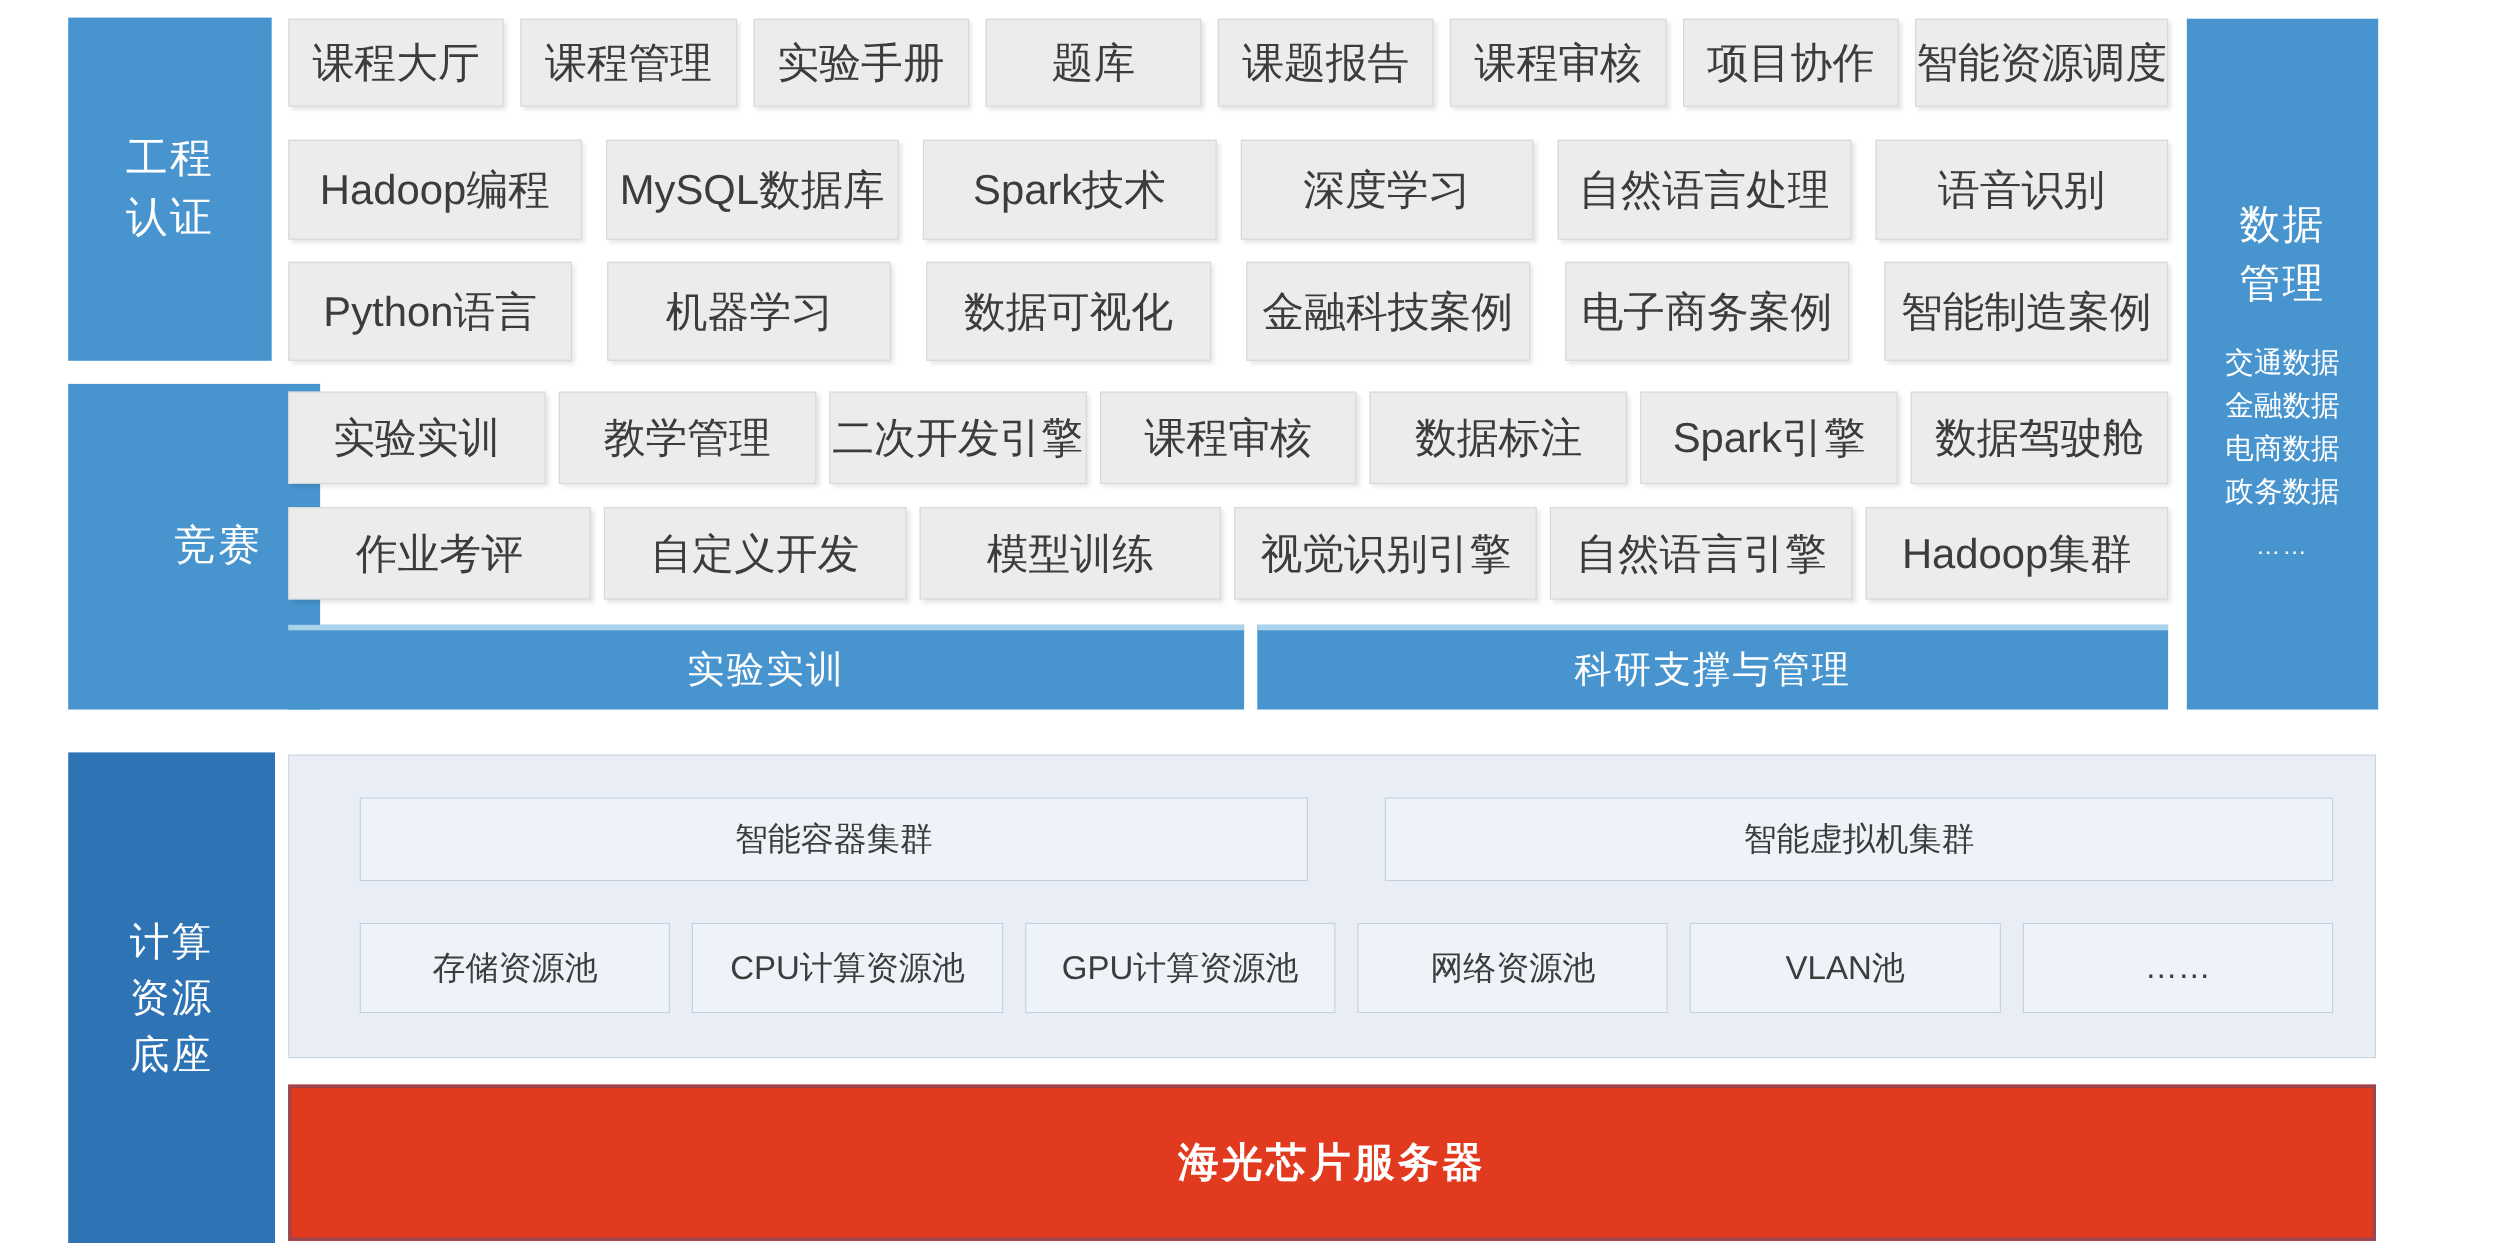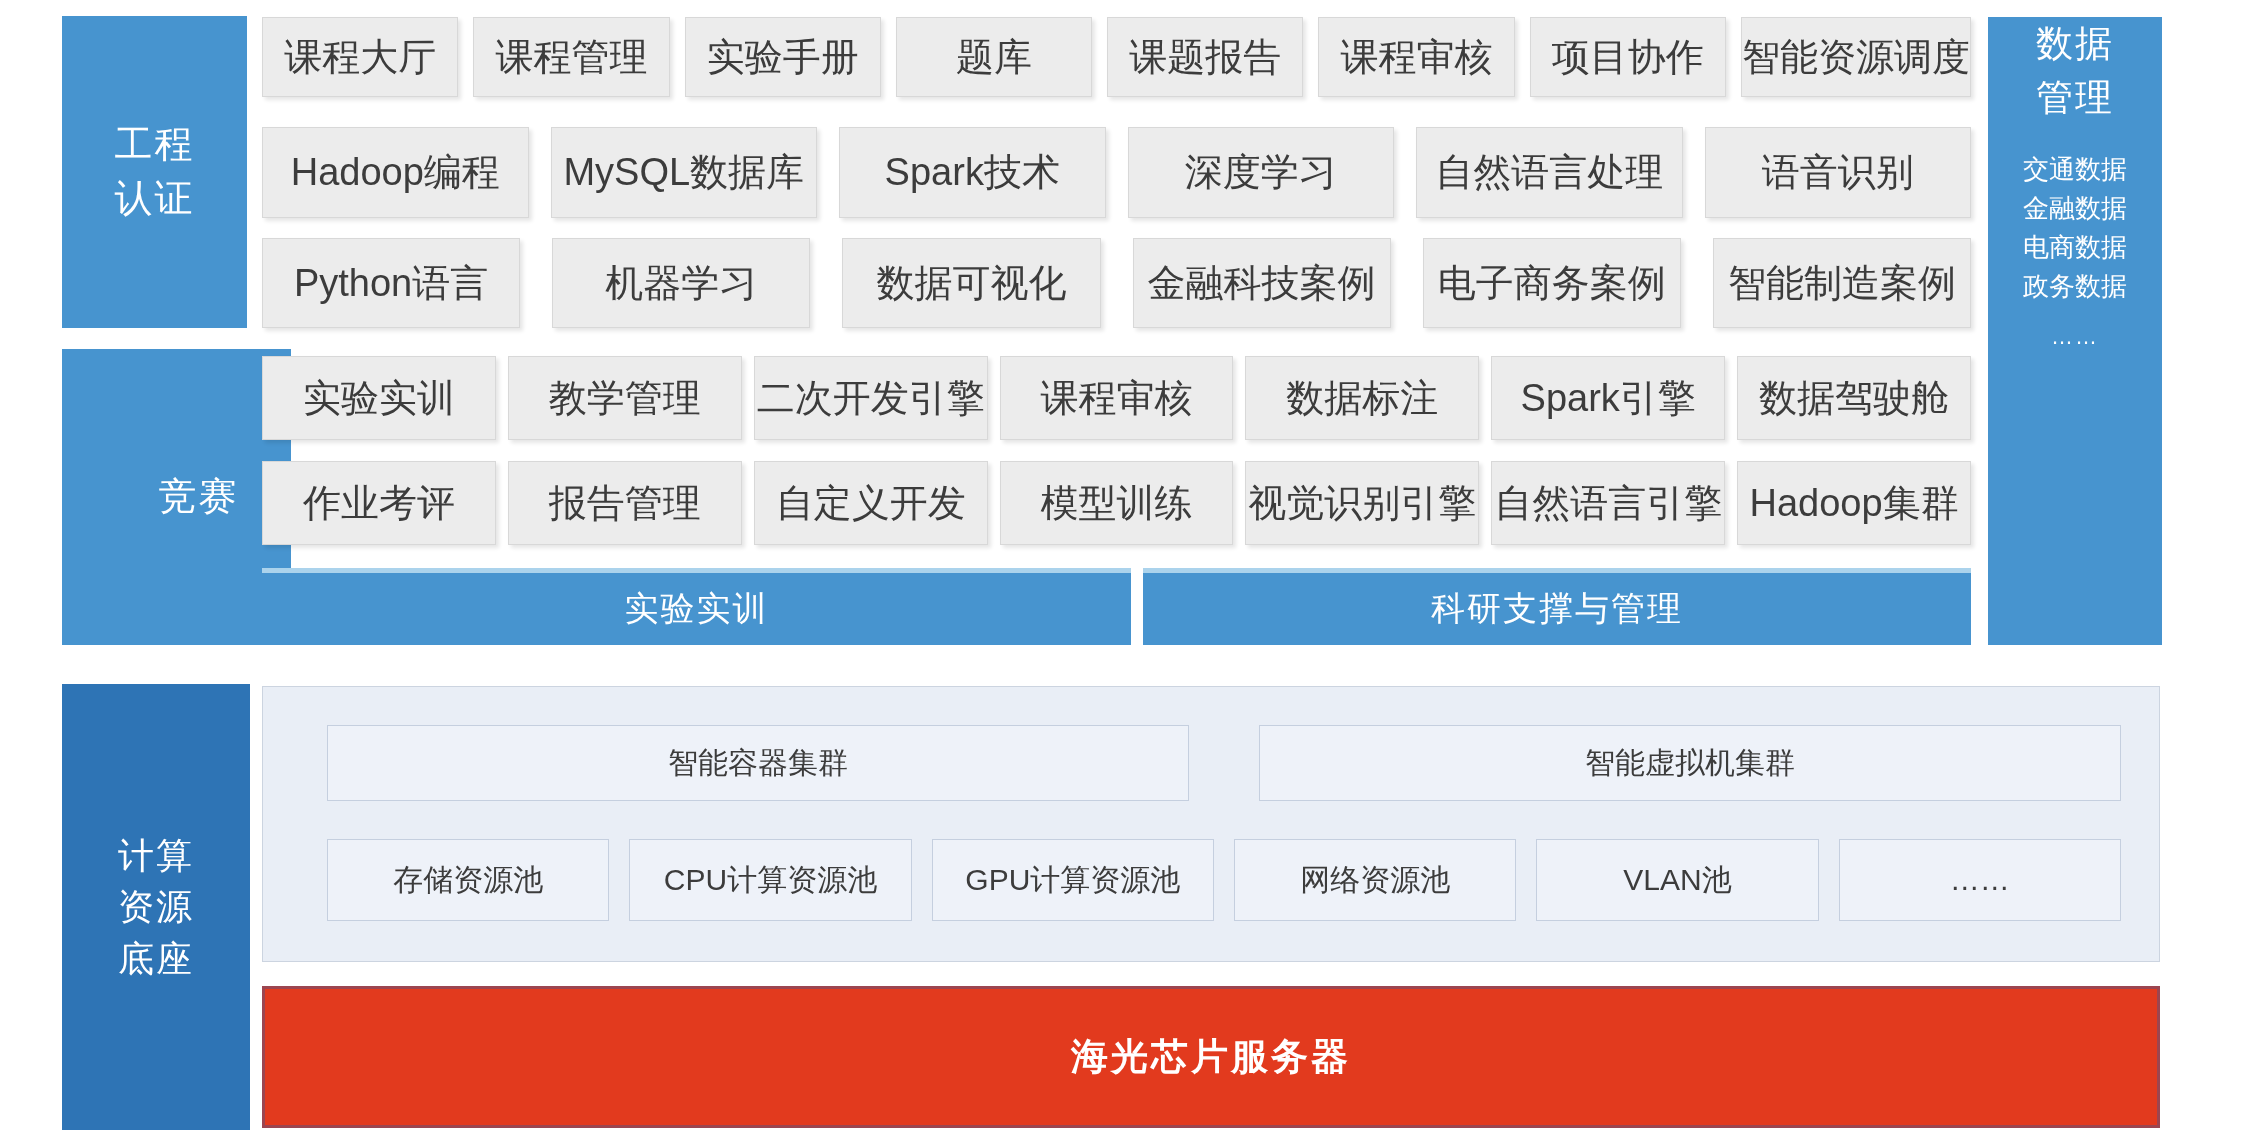--- a/index.html
+++ b/index.html
@@ -21,21 +21,21 @@
     font-size:38px; line-height:1.42; letter-spacing:2px;
   }
   .rail.deep { background:#2e74b5; font-size:36px; }
   .rail-1 { left:62px;  top:16px;  width:185px; height:312px; }
   .rail-2 { left:62px;  top:349px; width:185px; height:296px;padding-left:44px; }
   .rail-3 { left:62px;  top:684px; width:188px; height:446px; }
   .right-rail {
     position:absolute; left:1988px; top:17px; width:174px; height:628px;
     background:#4794cf; color:#ffffff; text-align:center;
     display:flex; flex-direction:column; align-items:center;
-    box-sizing:border-box;
+    padding-top:160px; box-sizing:border-box;
   }
   .right-rail .rr-title { font-size:37px; line-height:1.45; letter-spacing:2px; }
   .right-rail .rr-list  { margin-top:26px; font-size:26px; line-height:1.5; }
   .right-rail .rr-more  { margin-top:18px; font-size:22px; letter-spacing:2px; }
   
   .feat-row {
     position:absolute; left:262px; width:1709px;
     display:flex;
   }
   .row-1 { top:17px;  height:80px; gap:15px; }
@@ -160,21 +160,20 @@
     <div class="feat-box">教学管理</div>
     <div class="feat-box">二次开发引擎</div>
     <div class="feat-box">课程审核</div>
     <div class="feat-box">数据标注</div>
     <div class="feat-box">Spark引擎</div>
     <div class="feat-box">数据驾驶舱</div>
   </div>
 
   <div class="feat-row row-5">
     <div class="feat-box">作业考评</div>
-    <div class="feat-box">报告管理</div>
     <div class="feat-box">自定义开发</div>
     <div class="feat-box">模型训练</div>
     <div class="feat-box">视觉识别引擎</div>
     <div class="feat-box">自然语言引擎</div>
     <div class="feat-box">Hadoop集群</div>
   </div>
 
   <div class="bars">
     <div class="bar bar-1">实验实训</div>
     <div class="bar bar-2">科研支撑与管理</div>

